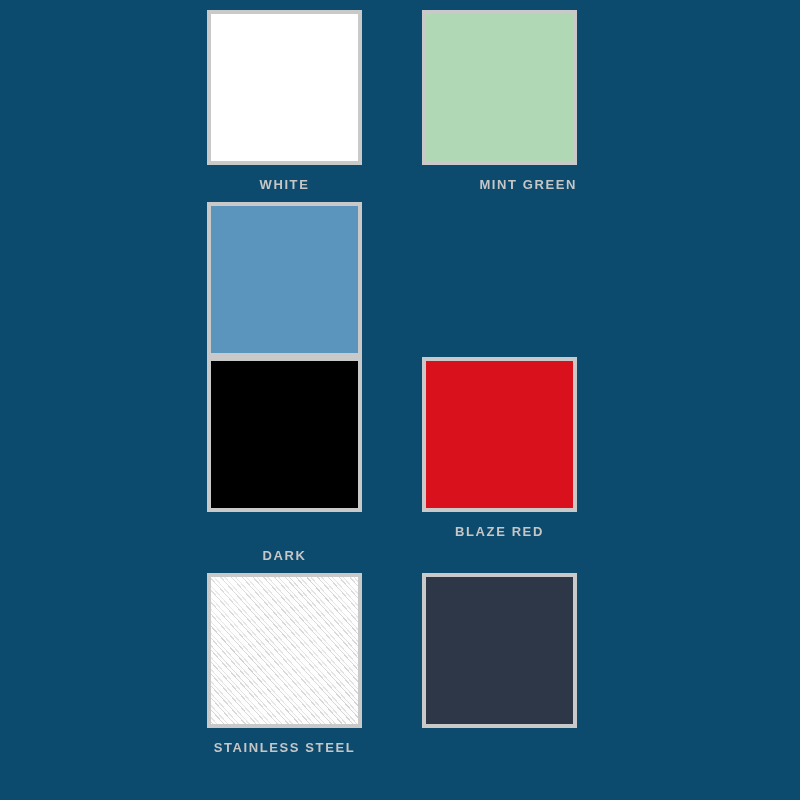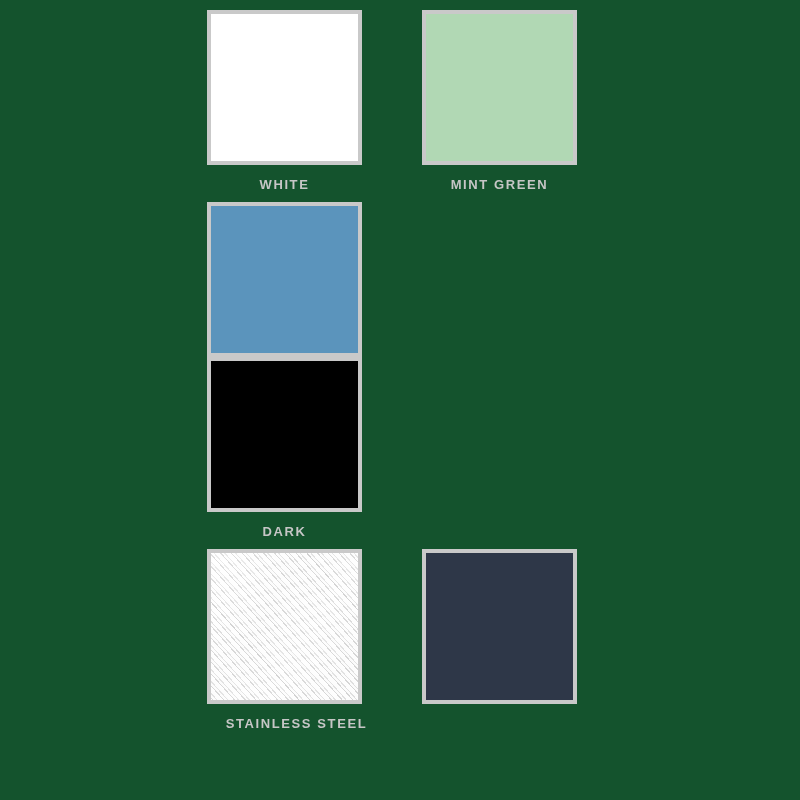--- a/index.html
+++ b/index.html
@@ -93,58 +93,64 @@
     font-family: "Liberation Sans", sans-serif;
     padding-top: 13px;
     padding-bottom: 11px;
     white-space: nowrap;
     line-height: 1;
   }
 </style>
 </head>
 <body>
 
-<div id="swatch-board" style="background: #14532d;">
+<div id="swatch-board" style="background: #0c4a6e;">
 
   <div class="swatch-grid">
 
     <div class="swatch-cell col-left">
       <div class="swatch-chip" style="border-color: rgb(201, 201, 201);">
         <div class="chip-fill" style="background-color: rgb(255, 255, 255);"></div>
       </div>
       <span class="swatch-label" style="color: rgb(198, 198, 198);">WHITE</span>
     </div>
     <div class="spacer-col"></div>
     <div class="swatch-cell col-right">
       <div class="swatch-chip" style="border-color: rgb(201, 201, 201);">
         <div class="chip-fill" style="background-color: rgb(177, 216, 180);"></div>
       </div>
-      <span class="swatch-label" style="color: rgb(198, 198, 198);">MINT GREEN</span>
+      <span class="swatch-label" style="color: rgb(198, 198, 198); text-align: right;">MINT GREEN</span>
     </div>
 
     <div class="swatch-cell col-left">
       <div class="swatch-chip" style="border-color: rgb(201, 201, 201);">
         <div class="chip-fill" style="background-color: rgb(91, 148, 188);"></div>
       </div>
     </div>
     <div class="spacer-col"></div>
 
     <div class="swatch-cell col-left">
       <div class="swatch-chip" style="border-color: rgb(201, 201, 201);">
         <div class="chip-fill" style="background-color: rgb(0, 0, 0);"></div>
       </div>
-      <span class="swatch-label" style="color: rgb(198, 198, 198);">DARK</span>
+      <span class="swatch-label" style="color: rgb(198, 198, 198); margin-top: 24px;">DARK</span>
     </div>
     <div class="spacer-col"></div>
+    <div class="swatch-cell col-right">
+      <div class="swatch-chip" style="border-color: rgb(201, 201, 201);">
+        <div class="chip-fill" style="background-color: rgb(216, 17, 28);"></div>
+      </div>
+      <span class="swatch-label" style="color: rgb(198, 198, 198);">BLAZE RED</span>
+    </div>
 
     <div class="swatch-cell col-left">
       <div class="swatch-chip texture-brushed" style="border-color: rgb(201, 201, 201);">
         <div class="chip-fill" style="background-color: rgb(237, 237, 237);"></div>
       </div>
-      <span class="swatch-label" style="color: rgb(198, 198, 198); margin-left: 12px;">STAINLESS STEEL</span>
+      <span class="swatch-label" style="color: rgb(198, 198, 198);">STAINLESS STEEL</span>
     </div>
     <div class="spacer-col"></div>
     <div class="swatch-cell col-right">
       <div class="swatch-chip" style="border-color: rgb(201, 201, 201);">
         <div class="chip-fill" style="background-color: rgb(46, 55, 72);"></div>
       </div>
     </div>
 
   </div>
 </div>

